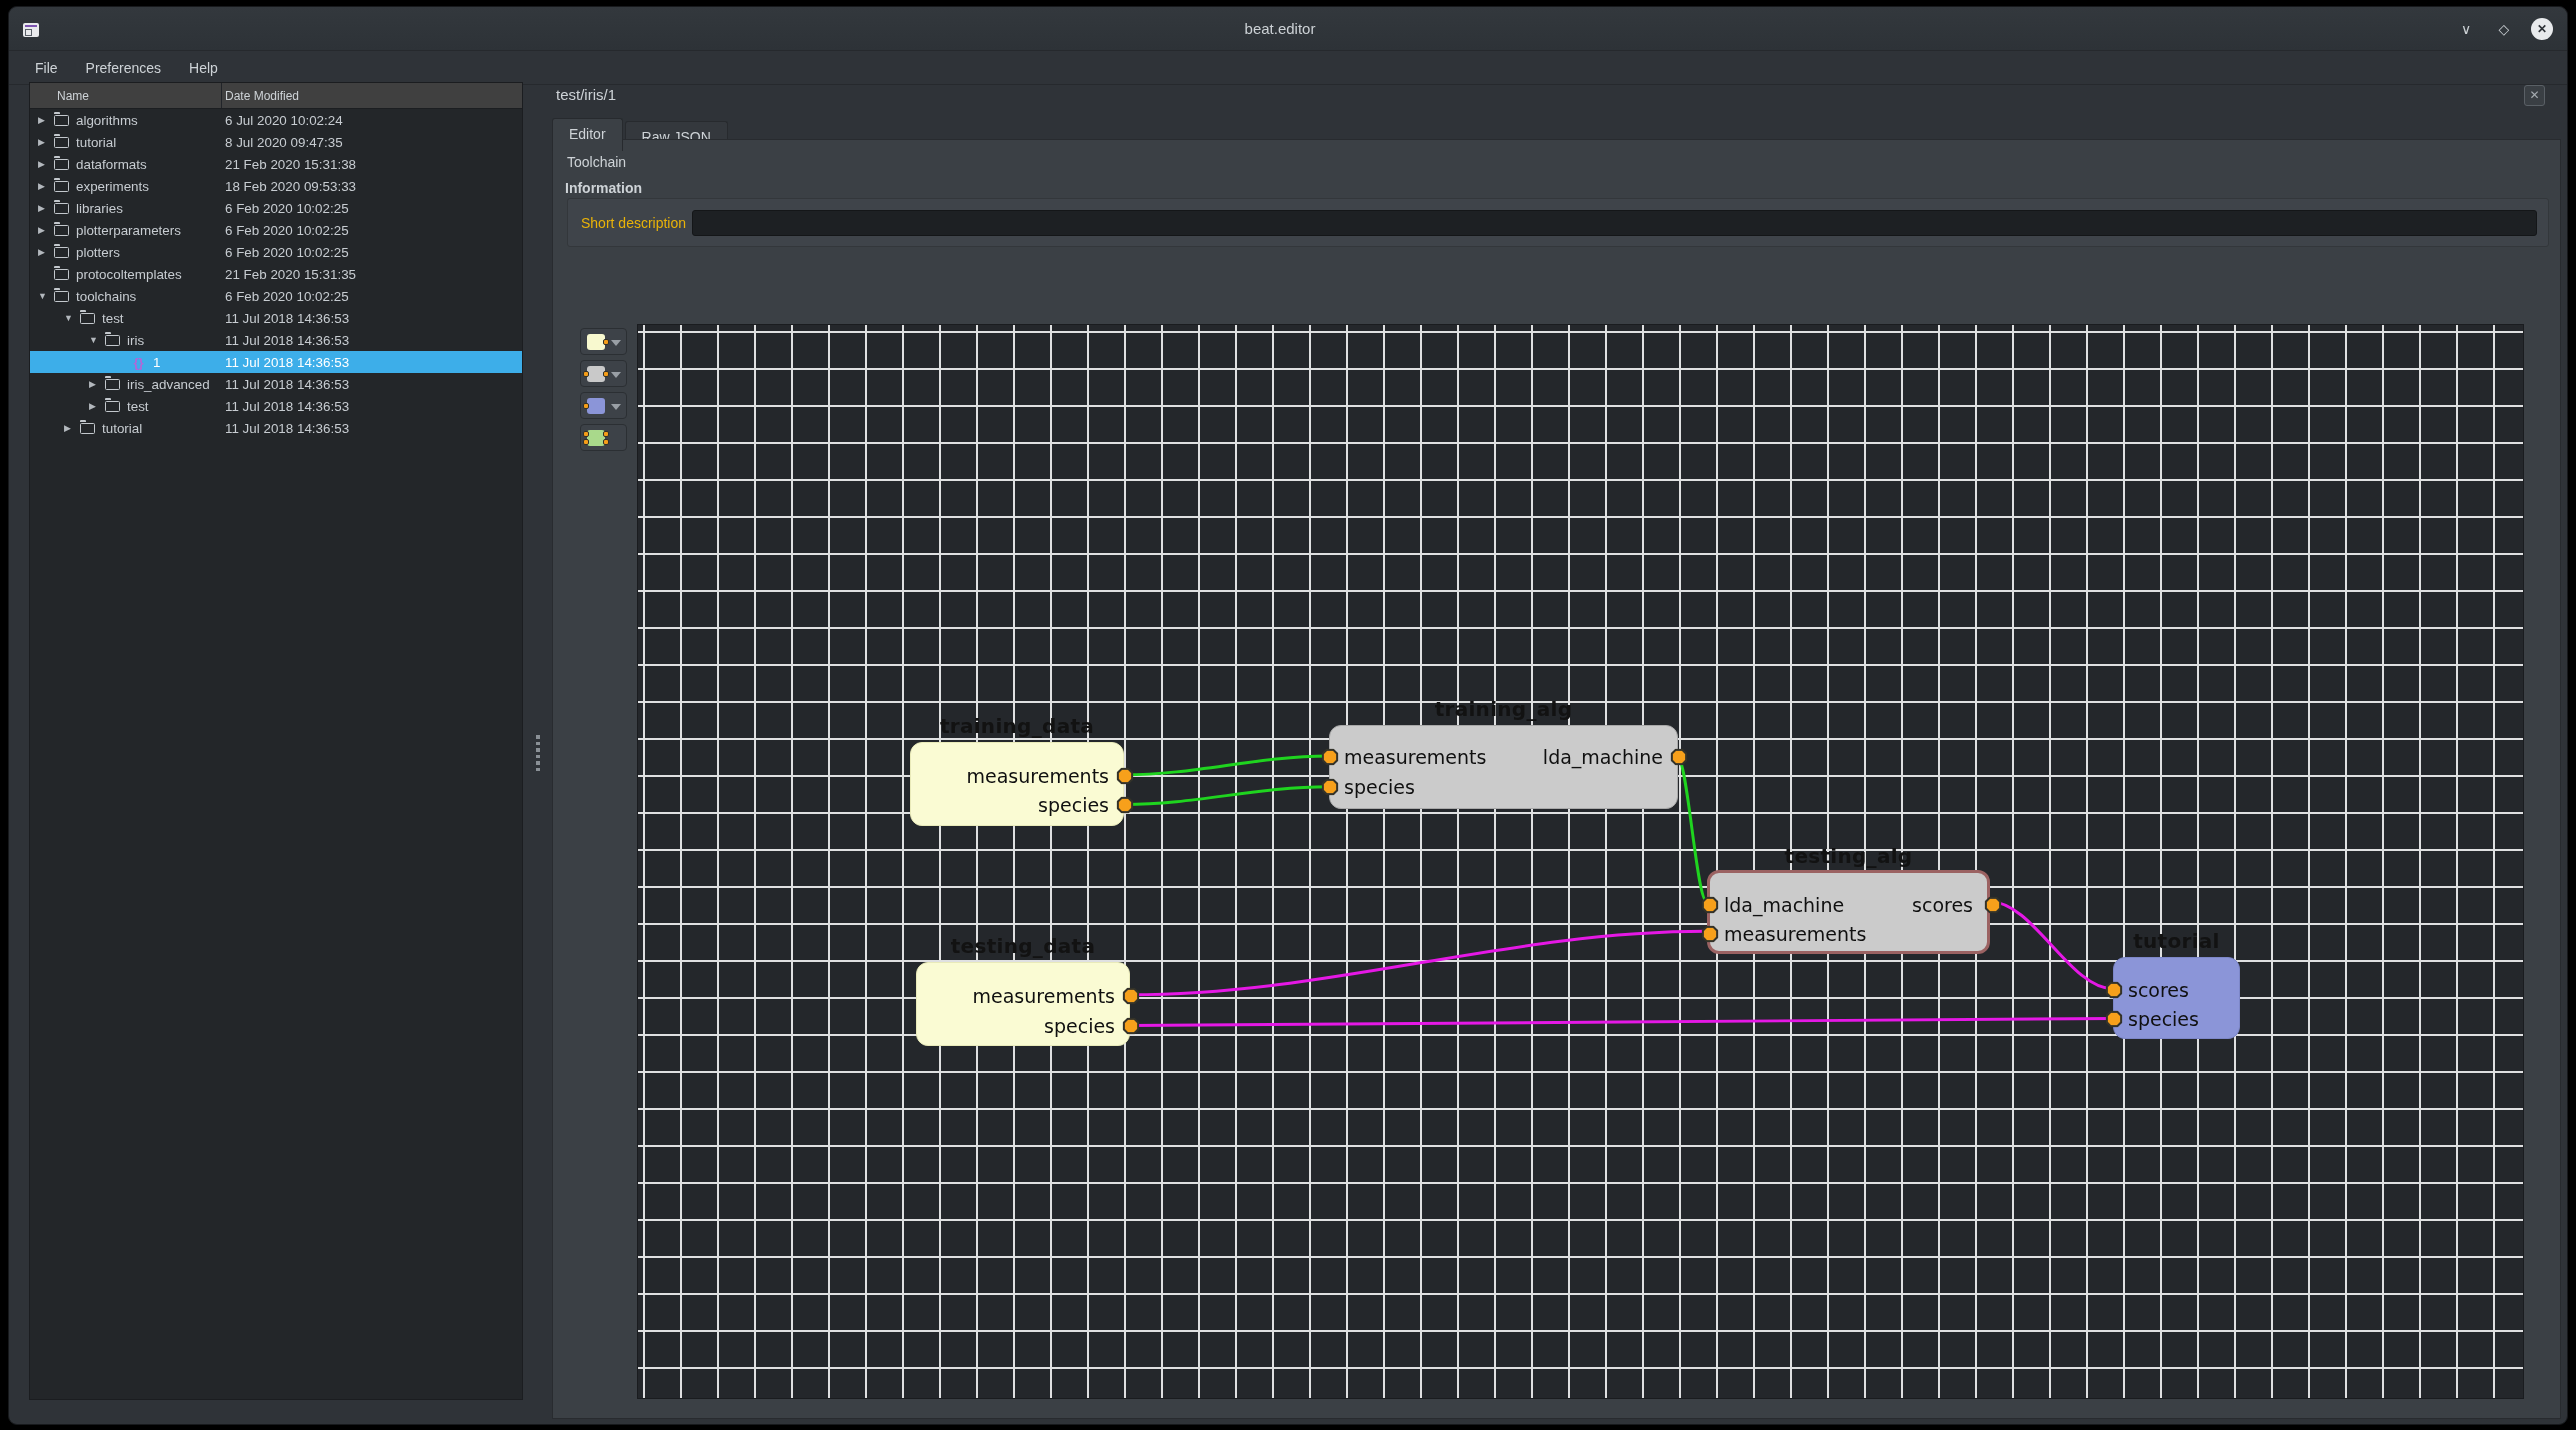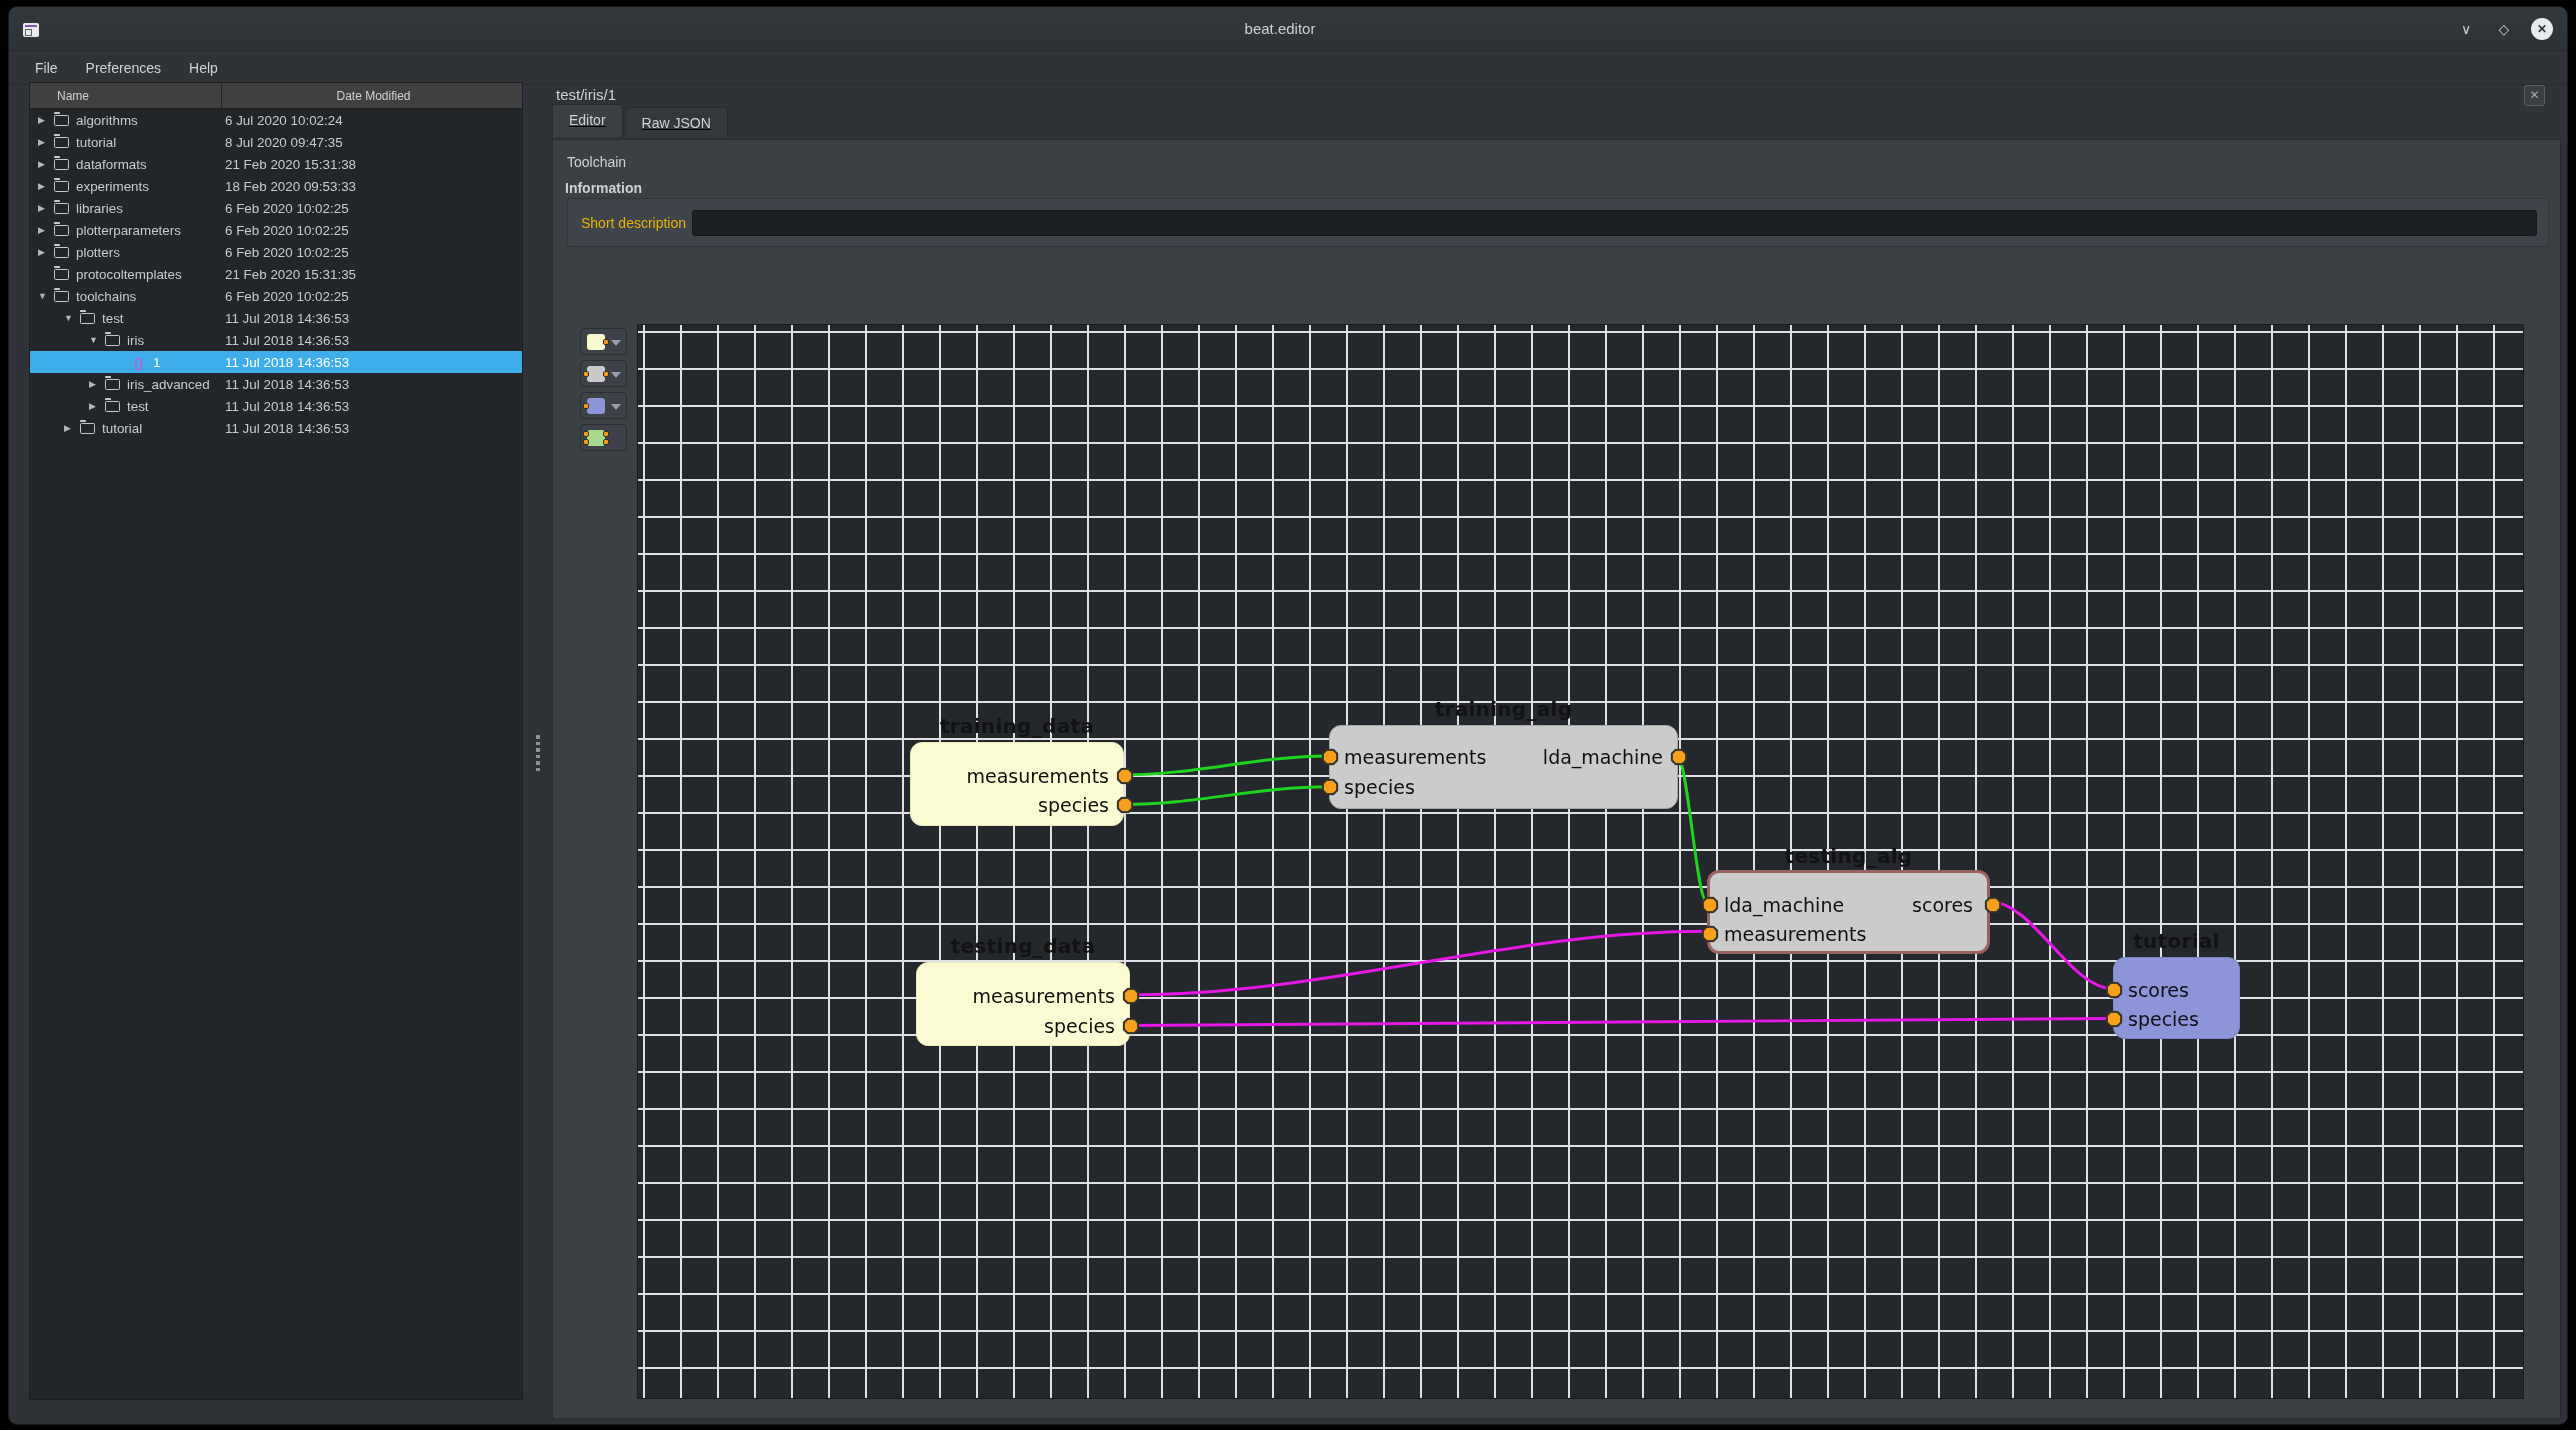--- a/index.html
+++ b/index.html
@@ -28,21 +28,21 @@
              display:flex; align-items:center; padding-left:14px; gap:4px;
              background:#2f3338; border-bottom:1px solid #26292d; }
   .menu-item { color:#ced3d7; font-size:14px; padding:4px 12px; border-radius:3px; }
 
   
   .tree-panel { position:absolute; left:20px; top:75px; width:494px; height:1318px;
                 background:#232629; border:1px solid #1b1d20; }
   .tree-header { display:flex; height:26px; background:#404040; border-bottom:1px solid #1c1e21;
                  color:#ced3d7; font-size:12px; }
   .th-name { width:192px; line-height:26px; padding-left:27px; border-right:1px solid #212429; }
-  .th-date { flex:1; line-height:26px; padding-left:3px;text-align:center; }
+  .th-date { flex:1; line-height:26px; padding-left:3px; }
   .tree-rows { position:relative; }
   .tree-row { position:relative; height:22px; display:flex; align-items:center; color:#c7ccd1; font-size:13.4px; }
   .tree-row.selected { background:#3daee9; color:#fff; }
   .arrow { width:15px; font-size:9px; color:#b3b8bd; text-align:left; flex:none; }
   .tree-row.selected .arrow { color:#fff; }
   .folder { width:15px; height:11px; border:1.5px solid #c3c8cd; border-radius:1.5px;
             margin:0 7px 0 1px; position:relative; flex:none; }
   .folder::before { content:""; position:absolute; left:-1.5px; top:-4px; width:6px; height:2.5px;
                     background:#c3c8cd; border-radius:1px 1px 0 0; }
   .braces { width:15px; margin:0 7px 0 1px; color:#b167d8; font-weight:bold; font-size:13px; flex:none; text-align:center; }
@@ -53,21 +53,21 @@
   .splitter { position:absolute; left:526px; top:728px; width:5px; height:36px;
               display:flex; flex-direction:column; gap:3px; align-items:center; }
   .splitter i { width:4px; height:4px; background:#8a9096; display:block; }
 
   
   .editor { position:absolute; left:543px; top:75px; width:2009px; height:1340px; }
   .path-label { position:absolute; left:4px; top:4px; color:#ced3d7; font-size:15px; }
   .float-btn { position:absolute; right:16px; top:3px; width:21px; height:21px;
                border:1px solid #5a6066; border-radius:3px; background:#3a3f44;
                color:#a7adb2; font-size:12px; line-height:19px; text-align:center; }
-  .tabs { position:absolute; left:0; top:22px; display:flex; align-items:flex-end; height:33px;text-decoration:underline; }
+  .tabs { position:absolute; left:0; top:36px; display:flex; align-items:flex-end; height:33px; }
   .tab { font-size:14px; color:#ced3d7; padding:7px 16px; border:1px solid #272a2e; border-bottom:none;
          background:#34383d; border-radius:3px 3px 0 0; margin-right:2px; height:30px; }
   .tab.active { background:#3b4045; height:33px; position:relative; z-index:2; }
   .pane { position:absolute; left:0; top:57px; width:2009px; height:1280px;
           background:#3b4045; border:1px solid #282b2f; }
   .lbl-toolchain { position:absolute; left:14px; top:14px; color:#ced3d7; font-size:14px; }
   .lbl-information { position:absolute; left:12px; top:40px; color:#ced3d7; font-size:14px;font-weight:bold; }
   .info-box { position:absolute; left:14px; top:58px; width:1982px; height:49px;
               background:#3f444a; border:1px solid #33373b; border-radius:3px; }
   .lbl-shortdesc { position:absolute; left:13px; top:16px; color:#eab308; font-size:14px; }

